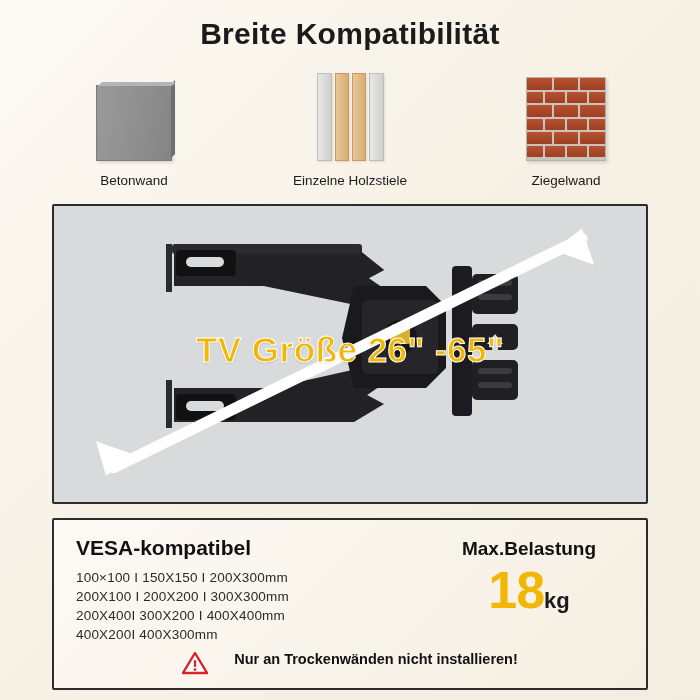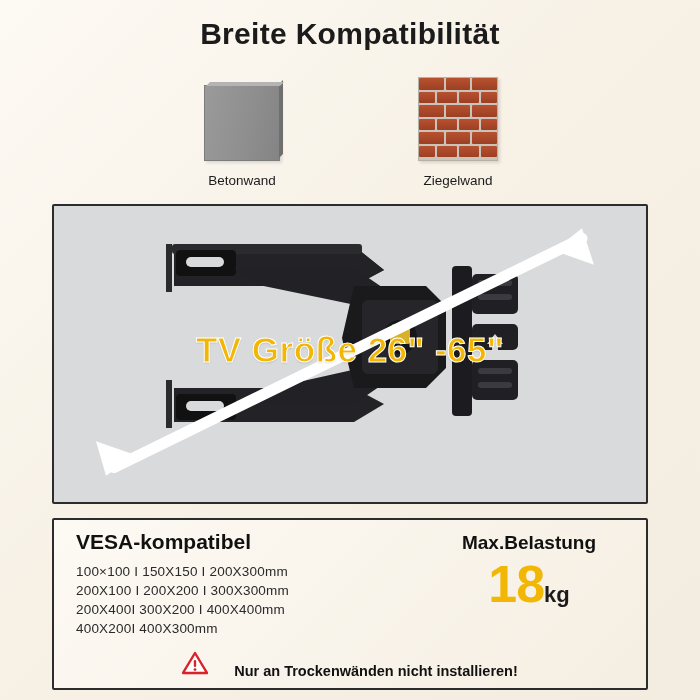--- a/index.html
+++ b/index.html
@@ -170,21 +170,21 @@
   }
 
   
   .specs {
     margin: 14px 52px 0 52px;
     border: 2px solid #2c2c2c;
     border-radius: 2px;
     background: linear-gradient(135deg, #fdfaf4, #f5eee2);
     height: 172px;
     box-sizing: border-box;
-    padding: 10px 14px 8px 14px;
+    padding: 16px 14px 8px 14px;
     position: relative;
   }
   .specs-top {
     display: flex;
     align-items: flex-start;
   }
   .specs-left {
     flex: 1 1 auto;
     padding-left: 8px;
   }
@@ -221,21 +221,21 @@
   .load-value .unit {
     font-size: 22px;
     color: #1b1b1b;
     letter-spacing: 0;
   }
   .warn-row {
     position: absolute;
     left: 0; right: 0;
     bottom: 9px;
     display: flex;
-    align-items: flex-end;
+    align-items: flex-start;
     justify-content: center;
     gap: 26px;
   }
   .warn-text {
     font-size: 14.5px;
     font-weight: bold;
     color: #111;
   }
 </style>
 </head>
@@ -247,20 +247,31 @@
 
   <div class="walls">
 
     <div class="wall-item">
       <div class="wall-art">
         <div class="concrete"></div>
       </div>
       <div class="wall-caption">Betonwand</div>
     </div>
 
+    <div class="wall-item">
+      <div class="wall-art">
+        <div class="studs">
+          <div class="stud"></div>
+          <div class="stud wood"></div>
+          <div class="stud wood"></div>
+          <div class="stud"></div>
+        </div>
+      </div>
+      <div class="wall-caption">Einzelne Holzstiele</div>
+    </div>
 
     <div class="wall-item">
       <div class="wall-art">
         <div class="brick">
           <div class="brick-row">
               <span></span>
               <span></span>
               <span></span>
             </div>
           <div class="brick-row off">

